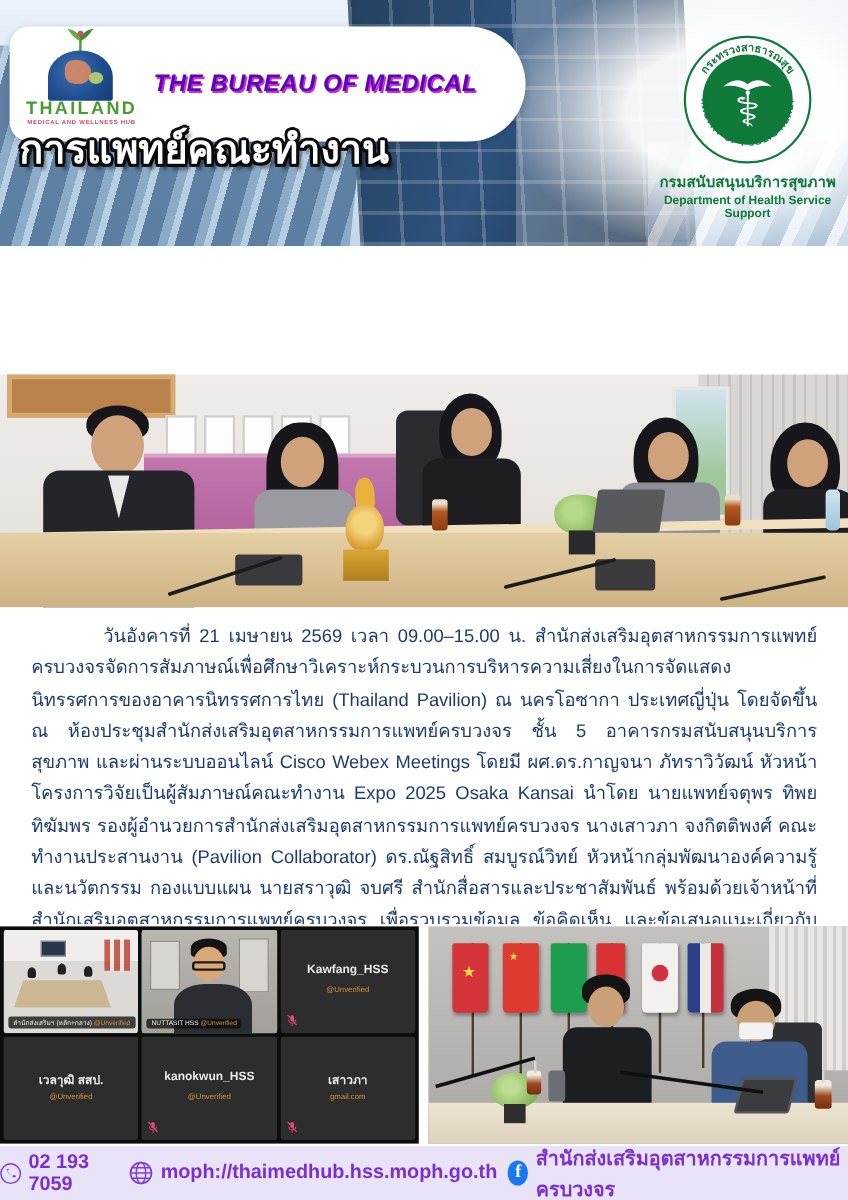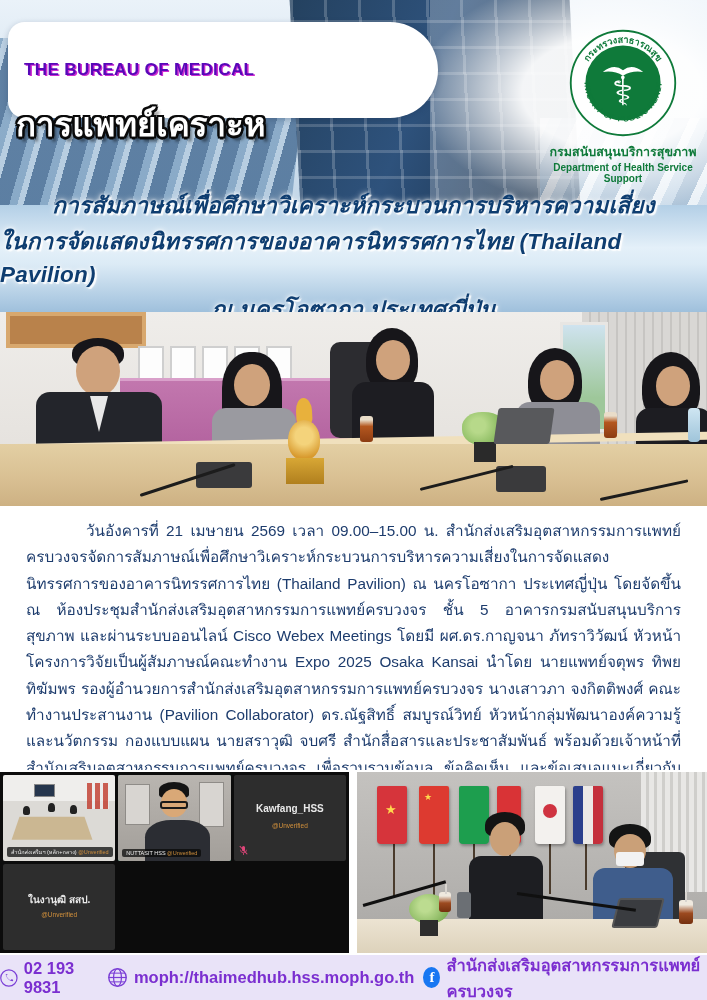--- a/index.html
+++ b/index.html
@@ -28,22 +28,22 @@
     box-shadow:0 2px 6px rgba(20,40,70,.25); }
   .th-logo { width:104px; height:84px; position:relative; flex:0 0 auto; text-align:center; }
   .th-globe { position:absolute; left:24px; top:14px; width:54px; height:42px; border-radius:54px 54px 6px 6px/44px 44px 4px 4px;
     background:radial-gradient(circle at 40% 40%, #3e6fb2 0%, #1d4d8f 60%, #143a6e 100%); overflow:hidden; }
   .th-land { position:absolute; left:14px; top:8px; width:22px; height:20px; background:#d98a63; border-radius:40% 60% 55% 45%; opacity:.9; }
   .th-land2 { position:absolute; left:34px; top:18px; width:12px; height:10px; background:#c8da66; border-radius:50%; opacity:.85; }
   .th-sprout { position:absolute; left:36px; top:-6px; }
   .th-name { position:absolute; left:0; top:54px; width:104px; font-size:15px; font-weight:800; letter-spacing:2px; color:#4a9c2f; }
   .th-sub { position:absolute; left:0; top:71px; width:104px; font-size:5px; font-weight:700; letter-spacing:.6px; color:#d24a6e; }
   .brand-lines { margin-left:8px; }
-  .brand-line { font-size:17px; font-weight:800; letter-spacing:.4px; color:#5708b8;
-    text-shadow:1.4px 1.4px 0 #cf2bd0; line-height:1.55; white-space:nowrap; }
+  .brand-line { font-size:20px; font-weight:800; letter-spacing:.4px; color:#5708b8;
+    text-shadow:1.4px 1.4px 0 #cf2bd0; line-height:1.55; white-space:nowrap;font-style:italic; }
 
   .thai-title { position:absolute; left:16px; top:102px; font-size:33px; font-weight:800; color:#fff; line-height:1.42;
     text-shadow:-2px -2px 0 #0a0a0a,2px -2px 0 #0a0a0a,-2px 2px 0 #0a0a0a,2px 2px 0 #0a0a0a,
       -2.5px 0 0 #0a0a0a,2.5px 0 0 #0a0a0a,0 -2.5px 0 #0a0a0a,0 2.5px 0 #0a0a0a,4px 5px 3px rgba(0,0,0,.45); }
 
   .moph { position:absolute; left:548px; top:28px; width:150px; text-align:center; }
   .moph svg { display:block; margin:0 auto; }
   .moph-th { font-size:12.5px; font-weight:800; color:#0f7a3a; margin-top:4px; }
   .moph-en { font-size:10px; font-weight:700; color:#0f7a3a; }
 
@@ -151,27 +151,41 @@
 
 <div class="poster">
 
   <div class="header">
     <div class="bld bld-left"></div>
     <div class="bld bld-tower"></div>
     <div class="bld bld-right"></div>
     <div class="header-fog"></div>
 
     <div class="brand-pill">
+      <div class="th-logo">
+        <svg class="th-sprout" width="30" height="26" viewBox="0 0 30 26">
+          <path d="M15 24 L15 8" stroke="#4a9c2f" stroke-width="2" fill="none"></path>
+          <path d="M15 12 C9 10 6 4 4 2 C10 3 14 6 15 10" fill="#5fae3c"></path>
+          <path d="M15 12 C21 10 24 4 26 2 C20 3 16 6 15 10" fill="#3f8c2a"></path>
+          <circle cx="15" cy="6" r="2.4" fill="#d24a6e"></circle>
+        </svg>
+        <div class="th-globe">
+          <div class="th-land"></div>
+          <div class="th-land2"></div>
+        </div>
+        <div class="th-name">THAILAND</div>
+        <div class="th-sub">MEDICAL AND WELLNESS HUB</div>
+      </div>
       <div class="brand-lines">
         <div class="brand-line">THE BUREAU OF MEDICAL</div>
       </div>
     </div>
 
     <div class="thai-title">
-      <div>การแพทย์เคราะห</div>
+      <div>การแพทย์คณะทำงาน</div>
     </div>
 
     <div class="moph">
       <svg width="110" height="110" viewBox="0 0 120 120">
         <circle cx="60" cy="60" r="57" fill="#ffffff" stroke="#0f7a3a" stroke-width="2"></circle>
         <circle cx="60" cy="60" r="41" fill="#0f7a3a"></circle>
         <defs>
           <path id="arcTop" d="M 16,60 A 44,44 0 0 1 104,60"></path>
           <path id="arcBot" d="M 18,60 A 42,42 0 0 0 102,60"></path>
         </defs>
@@ -182,25 +196,20 @@
           <textPath href="#arcBot" startOffset="50%" text-anchor="middle">MINISTRY OF PUBLIC HEALTH</textPath>
         </text>
         <path d="M38 48 Q50 38 60 46 Q70 38 82 48 Q70 46 60 52 Q50 46 38 48 Z" fill="#ffffff"></path>
         <text x="60" y="84" font-size="44" text-anchor="middle" fill="#ffffff">⚕</text>
       </svg>
       <div class="moph-th">กรมสนับสนุนบริการสุขภาพ</div>
       <div class="moph-en">Department of Health Service Support</div>
     </div>
   </div>
 
-  <div class="banner">
-    <div class="banner-line">การสัมภาษณ์เพื่อศึกษาวิเคราะห์กระบวนการบริหารความเสี่ยง</div>
-    <div class="banner-line">ในการจัดแสดงนิทรรศการของอาคารนิทรรศการไทย (Thailand Pavilion)</div>
-    <div class="banner-line">ณ นครโอซากา ประเทศญี่ปุ่น</div>
-  </div>
 
   <div class="photo-main">
     <div class="blinds"></div>
     <div class="window-green"></div>
     <div class="art-frame"></div>
     <div class="shelf-frames">
       <div class="mini-frame"></div>
         <div class="mini-frame"></div>
       <div class="mini-frame"></div>
         <div class="mini-frame"></div>
@@ -295,25 +304,45 @@
         <div class="tile-badge">@Unverified</div>
         <svg class="mic-muted" viewBox="0 0 12 14">
             <rect x="4" y="1" width="4" height="7" rx="2" fill="#e0467a"></rect>
             <path d="M2 6 a4 4 0 0 0 8 0" stroke="#e0467a" fill="none"></path>
             <line x1="6" y1="10" x2="6" y2="13" stroke="#e0467a"></line>
             <line x1="1" y1="1" x2="11" y2="12" stroke="#e0467a" stroke-width="1.4"></line>
           </svg>
       </div>
 
       <div class="tile">
-        <div class="tile-name">ในงานุฒิ สสป.</div>
+        <div class="tile-name">เวลาุฒิ สสป.</div>
         <div class="tile-badge">@Unverified</div>
       </div>
 
-
+      <div class="tile">
+        <div class="tile-name">kanokwun_HSS</div>
+        <div class="tile-badge">@Unverified</div>
+        <svg class="mic-muted" viewBox="0 0 12 14">
+            <rect x="4" y="1" width="4" height="7" rx="2" fill="#e0467a"></rect>
+            <path d="M2 6 a4 4 0 0 0 8 0" stroke="#e0467a" fill="none"></path>
+            <line x1="6" y1="10" x2="6" y2="13" stroke="#e0467a"></line>
+            <line x1="1" y1="1" x2="11" y2="12" stroke="#e0467a" stroke-width="1.4"></line>
+          </svg>
+      </div>
+
+      <div class="tile">
+        <div class="tile-name">เสาวภา</div>
+        <div class="tile-badge">gmail.com</div>
+        <svg class="mic-muted" viewBox="0 0 12 14">
+            <rect x="4" y="1" width="4" height="7" rx="2" fill="#e0467a"></rect>
+            <path d="M2 6 a4 4 0 0 0 8 0" stroke="#e0467a" fill="none"></path>
+            <line x1="6" y1="10" x2="6" y2="13" stroke="#e0467a"></line>
+            <line x1="1" y1="1" x2="11" y2="12" stroke="#e0467a" stroke-width="1.4"></line>
+          </svg>
+      </div>
     </div>
 
     <div class="flags-photo">
       <div class="radiator"></div>
       <div class="flagpole" style="left:36px;height:110px;"></div>
       <div class="flagpole" style="left:76px;height:112px;"></div>
       <div class="flagpole" style="left:116px;height:114px;"></div>
       <div class="flagpole" style="left:152px;height:110px;"></div>
       <div class="flagpole" style="left:192px;height:108px;"></div>
       <div class="flagpole" style="left:228px;height:104px;"></div>
@@ -350,21 +379,21 @@
       <div class="f-mic" style="left:160px;top:120px;width:120px;transform:rotate(8deg);"></div>
     </div>
   </div>
 
   <div class="footer">
     <div class="footer-item">
       <svg width="22" height="22" viewBox="0 0 24 24">
         <circle cx="12" cy="12" r="11" fill="none" stroke="#7b3fd6" stroke-width="1.6"></circle>
         <path d="M8.2 7.6c.5 2.9 2.8 6.1 5.9 7.7l1.6-1.4c.9.3 1.6.5 2.3.5l.3 2.2c-4.3.6-9.9-4.3-11-9.8l2-.6c.2.6.5 1 .9 1.4z" fill="#7b3fd6" transform="scale(.92) translate(1,1)"></path>
       </svg>
-      <span>02 193 9831</span>
+      <span>02 193 7059</span>
     </div>
     <div class="footer-item">
       <svg width="21" height="21" viewBox="0 0 24 24">
         <circle cx="12" cy="12" r="10" fill="none" stroke="#7b3fd6" stroke-width="1.6"></circle>
         <ellipse cx="12" cy="12" rx="4.5" ry="10" fill="none" stroke="#7b3fd6" stroke-width="1.4"></ellipse>
         <line x1="2" y1="12" x2="22" y2="12" stroke="#7b3fd6" stroke-width="1.4"></line>
         <line x1="3.5" y1="7" x2="20.5" y2="7" stroke="#7b3fd6" stroke-width="1.2"></line>
         <line x1="3.5" y1="17" x2="20.5" y2="17" stroke="#7b3fd6" stroke-width="1.2"></line>
       </svg>
       <span>moph://thaimedhub.hss.moph.go.th</span>

